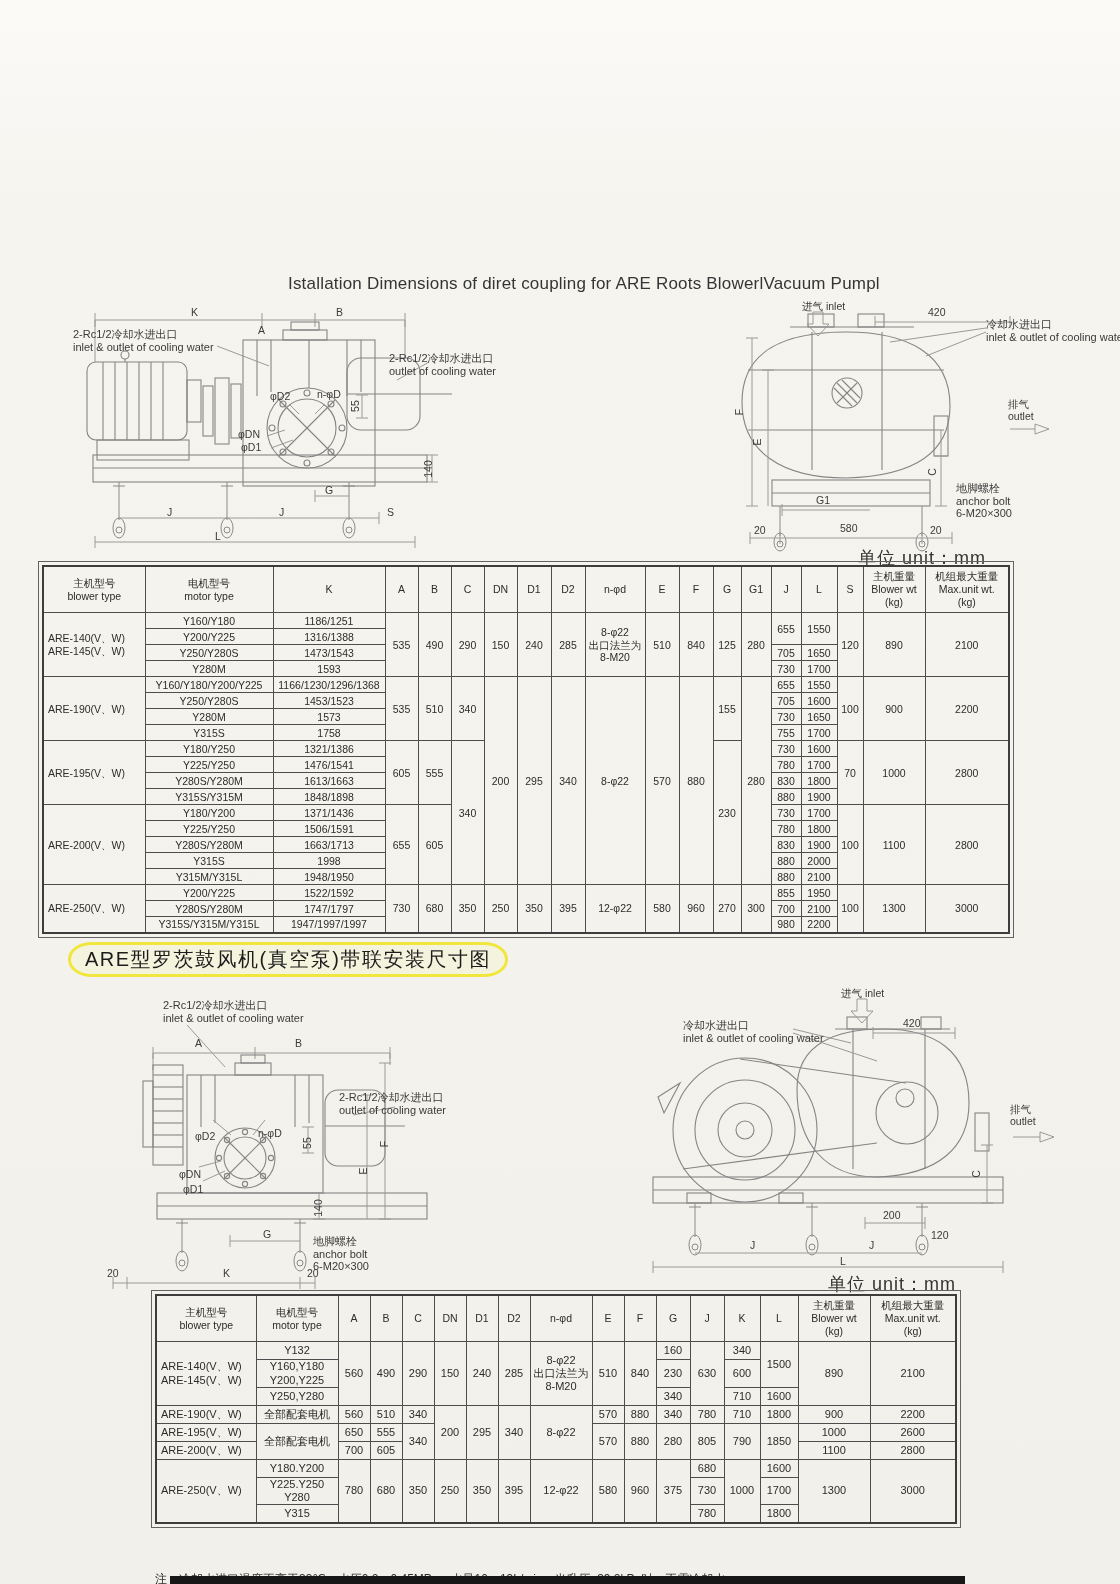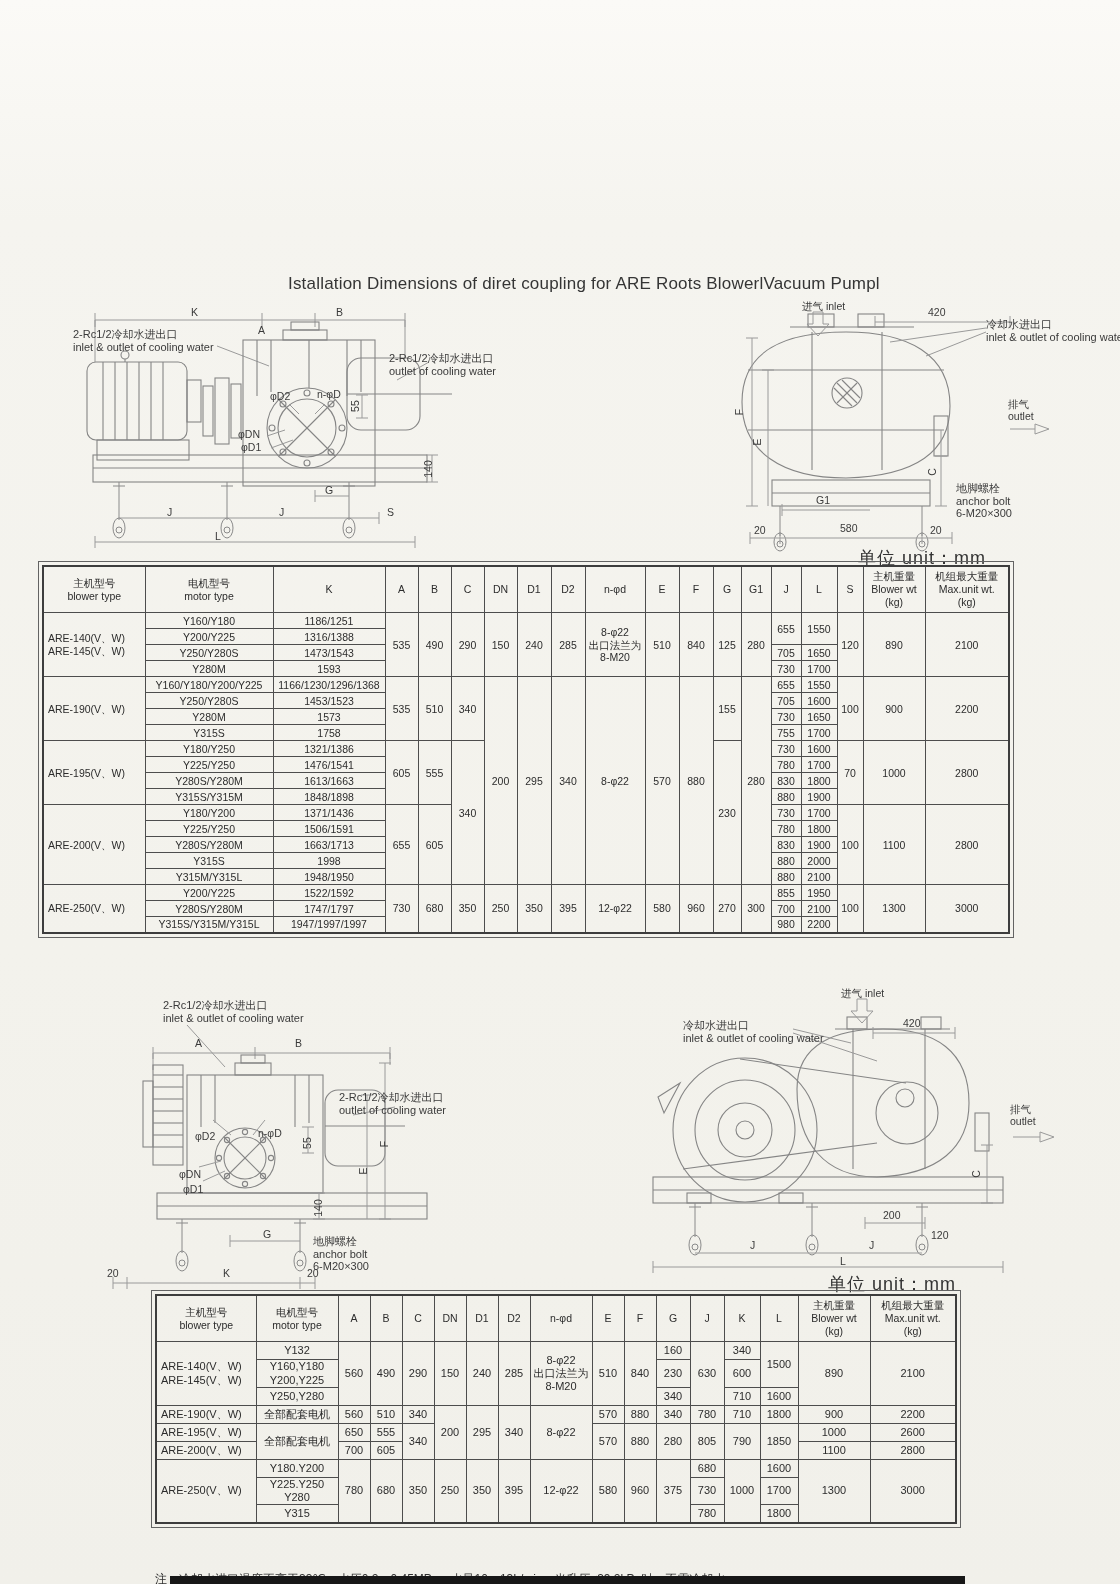--- a/index.html
+++ b/index.html
@@ -445,20 +445,23 @@
         </tr>
         <tr>
           <td>Y315S/Y315M/Y315L</td>
           <td>1947/1997/1997</td>
           <td>980</td>
           <td>2200</td>
         </tr>
       </tbody>
     </table>
 
+  <div class="abs" style="left:68px;top:942px">
+    <span class="cn-title">ARE型罗茨鼓风机(真空泵)带联安装尺寸图</span>
+  </div>
 
   <div class="drawing" style="left:95px;top:995px;width:430px;height:295px">
     <svg width="430" height="295" viewBox="0 0 430 295">
       <g stroke="#9a9a9a" fill="none" stroke-width="1">
         <line x1="92" y1="30" x2="130" y2="72"></line>
         <line x1="58" y1="58" x2="295" y2="58"></line>
         <line x1="58" y1="52" x2="58" y2="64"></line>
           <line x1="160" y1="52" x2="160" y2="64"></line>
           <line x1="295" y1="52" x2="295" y2="64"></line>
         <line x1="58" y1="58" x2="58" y2="75"></line>

